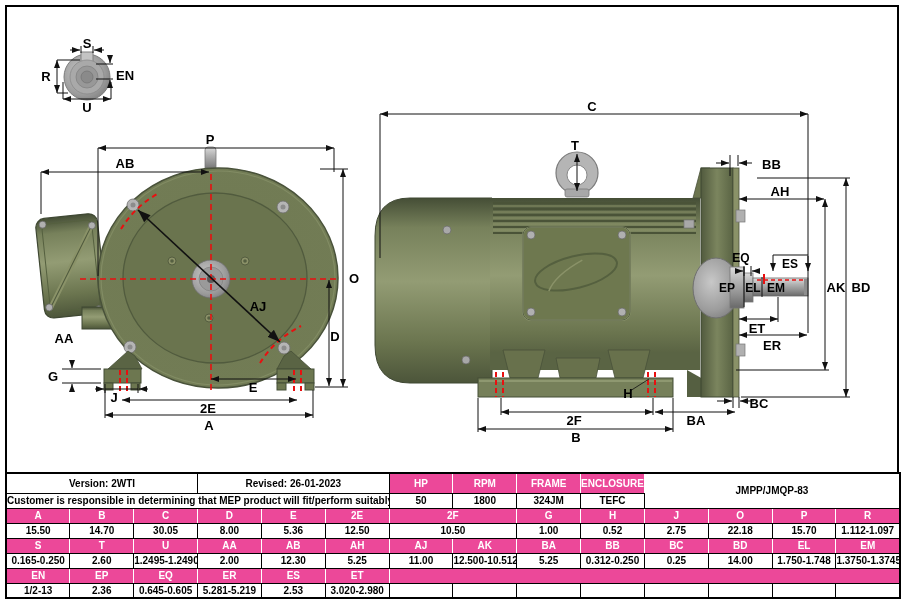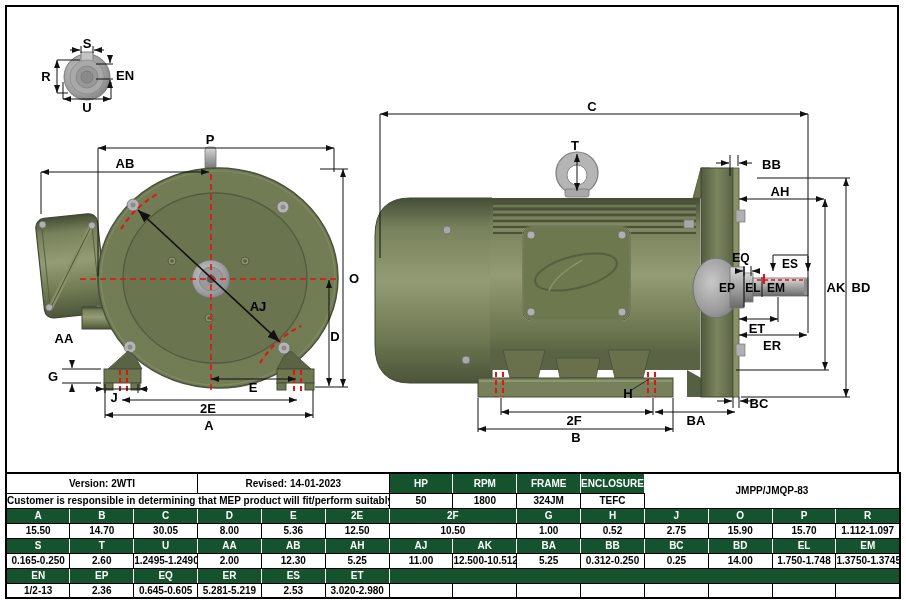--- a/index.html
+++ b/index.html
@@ -7,21 +7,21 @@
           font-family:"Liberation Sans",sans-serif;}
   .frame{position:absolute;left:5px;top:5px;width:894px;height:590px;border:2px solid #000;box-sizing:border-box;}
   svg.drawing{position:absolute;left:0;top:0;}
   .dim-label{font:700 13px "Liberation Sans",sans-serif;fill:#000;}
   .dim-label-sm{font:700 12px "Liberation Sans",sans-serif;fill:#000;}
 
   table.dim-table{position:absolute;left:5px;top:472px;width:896px;height:125px;
     border-collapse:collapse;table-layout:fixed;border:2px solid #000;background:#fff;}
   table.dim-table td,table.dim-table th{border:1px solid #000;padding:0;text-align:center;
     vertical-align:middle;overflow:hidden;white-space:nowrap;}
-  table.dim-table th{background:#14532d;color:#fff;font:700 10px "Liberation Sans",sans-serif;
+  table.dim-table th{background:#ec4899;color:#fff;font:700 10px "Liberation Sans",sans-serif;
     border-left:1px solid #fff;border-right:1px solid #fff;margin-top:16px;}
   table.dim-table td{font:700 10px "Liberation Sans",sans-serif;color:#000;}
   .info-cell{font:700 10.5px "Liberation Sans",sans-serif;}
   .note-cell{font:400 7.6px "Liberation Sans",sans-serif;}
   .model-cell{font:700 14px "Liberation Sans",sans-serif;}
   .r-info1{height:20px;}.r-info2{height:15px;}
   .r-h{height:15px;}.r-v{height:15px;}
   th.blank-bar{border-left:1px solid #fff;}
 </style>
 </head>
@@ -338,21 +338,21 @@
     </g>
   </svg>
 
   <table class="dim-table">
     <colgroup>
       <col span="14" style="width:7.1428%">
     </colgroup>
     <tbody>
         <tr class="r-info1">
       <td class="info-cell" colspan="3">Version: 2WTI</td>
-      <td class="info-cell" colspan="3">Revised: 14-01-2023</td>
+      <td class="info-cell" colspan="3">Revised: 26-01-2023</td>
       <th>HP</th>
       <th>RPM</th>
       <th>FRAME</th>
       <th>ENCLOSURE</th>
       <td class="model-cell" colspan="4" rowspan="2">JMPP/JMQP-83</td>
     </tr>
     <tr class="r-info2">
       <td class="note-cell" colspan="6">Customer is responsible in determining that MEP product will fit/perform suitably in the intended application</td>
       <td>50</td>
       <td>1800</td>
@@ -378,21 +378,21 @@
       <td>15.50</td>
       <td>14.70</td>
       <td>30.05</td>
       <td>8.00</td>
       <td>5.36</td>
       <td>12.50</td>
       <td colspan="2">10.50</td>
       <td>1.00</td>
       <td>0.52</td>
       <td>2.75</td>
-      <td>15.90</td>
+      <td>22.18</td>
       <td>15.70</td>
       <td>1.112-1.097</td>
     </tr>
     <tr class="r-h">
       <th>S</th>
       <th>T</th>
       <th>U</th>
       <th>AA</th>
       <th>AB</th>
       <th>AH</th>

